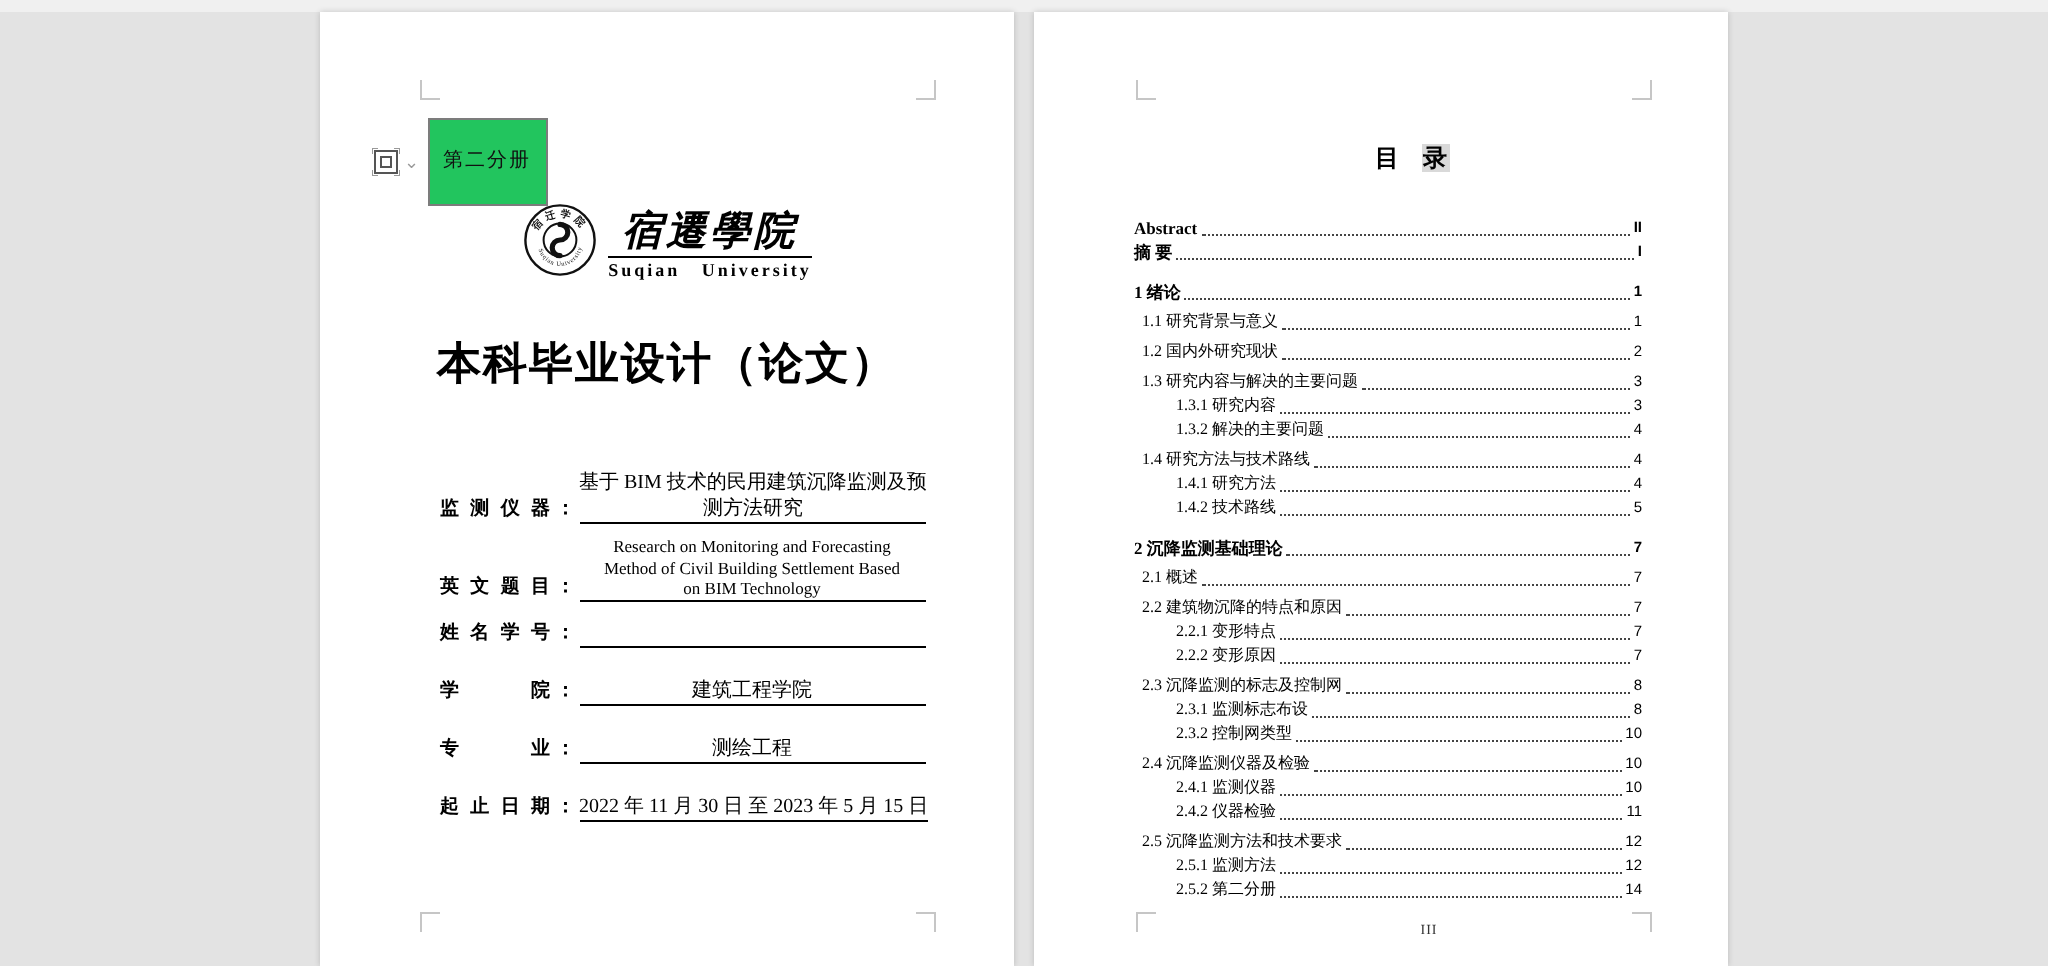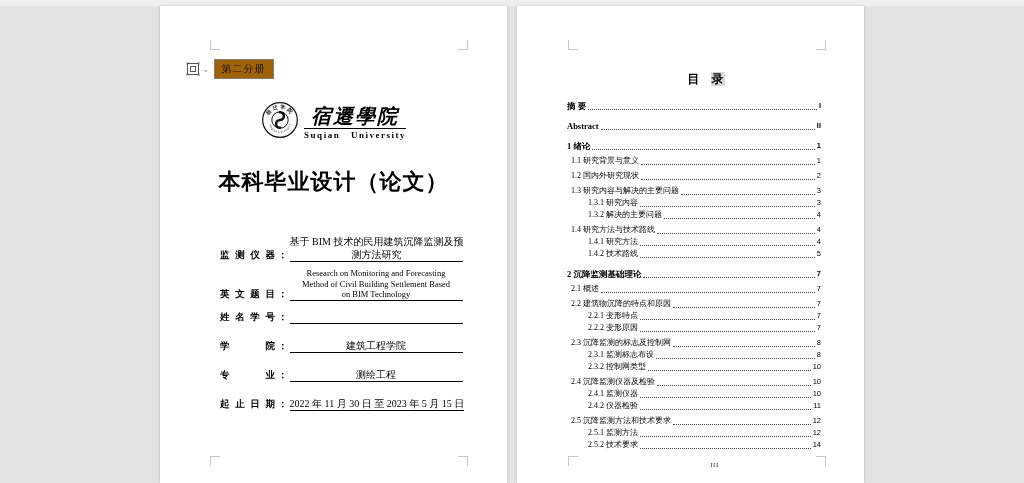--- a/index.html
+++ b/index.html
@@ -16,21 +16,21 @@
   .cm.tr{border-right-width:1px;border-bottom-width:1px;top:34px;}
   .cm.bl{border-left-width:1px;border-top-width:1px;top:450px;}
   .cm.br{border-right-width:1px;border-top-width:1px;top:450px;}
   .page1 .cm.tl,.page1 .cm.bl{left:50px;} .page1 .cm.tr,.page1 .cm.br{left:298px;}
   .page2 .cm.tl,.page2 .cm.bl{left:51px;} .page2 .cm.tr,.page2 .cm.br{left:299px;}
 
   
   .anchor-row{position:absolute;left:26px;top:53px;display:flex;align-items:center;}
   .cc-icon{width:14px;height:14px;display:inline-block;}
   .chev{color:#9a9a9a;font-size:9px;margin:0 4px 0 2px;font-family:"Liberation Sans",sans-serif;}
-  .tag{border:1px solid #7c7c7c;background:#a16207;padding:3px 7px;font-size:10px;
+  .tag{border:1px solid #7c7c7c;background:#22c55e;padding:15px 7px;font-size:10px;
     letter-spacing:1px;line-height:12px;color:#111;}
 
   
   .logo{position:absolute;left:0;top:95px;width:347px;display:flex;
     justify-content:center;align-items:center;}
   .logo-text{margin-left:5px;text-align:center;}
   .logo-cn{font-size:20px;font-weight:bold;font-style:italic;letter-spacing:2px;
     line-height:22px;}
   .logo-en{border-top:1.5px solid #000;margin-top:1px;padding-top:1px;
     font-family:"Liberation Serif",serif;font-weight:bold;font-size:9px;
@@ -167,31 +167,31 @@
   <div class="cm tl"></div>
   <div class="cm tr"></div>
   <div class="cm bl"></div>
   <div class="cm br"></div>
 
   <div class="toc-title">
     <span class="tchar">目</span><span class="gap"></span><span class="tchar shaded">录</span>
   </div>
 
   <div class="toc" id="toc-list">
+      <div class="trow lv0">
+        <span class="tlabel">Abstract</span>
+        <span class="tdots"></span>
+        <span class="tpage">II</span>
+      </div>
       <div class="trow lv0 first">
         <span class="tlabel">摘  要</span>
         <span class="tdots"></span>
         <span class="tpage">I</span>
       </div>
       <div class="trow lv0">
-        <span class="tlabel">Abstract</span>
-        <span class="tdots"></span>
-        <span class="tpage">II</span>
-      </div>
-      <div class="trow lv0">
         <span class="tlabel">1 绪论</span>
         <span class="tdots"></span>
         <span class="tpage">1</span>
       </div>
       <div class="trow lv1">
         <span class="tlabel">1.1 研究背景与意义</span>
         <span class="tdots"></span>
         <span class="tpage">1</span>
       </div>
       <div class="trow lv1">
@@ -288,20 +288,20 @@
         <span class="tlabel">2.5 沉降监测方法和技术要求</span>
         <span class="tdots"></span>
         <span class="tpage">12</span>
       </div>
       <div class="trow lv2">
         <span class="tlabel">2.5.1 监测方法</span>
         <span class="tdots"></span>
         <span class="tpage">12</span>
       </div>
       <div class="trow lv2">
-        <span class="tlabel">2.5.2 技术要求</span>
+        <span class="tlabel">2.5.2 第二分册</span>
         <span class="tdots"></span>
         <span class="tpage">14</span>
       </div>
     </div>
 
   <div class="folio">III</div>
 </div>
 
 </body></html>

